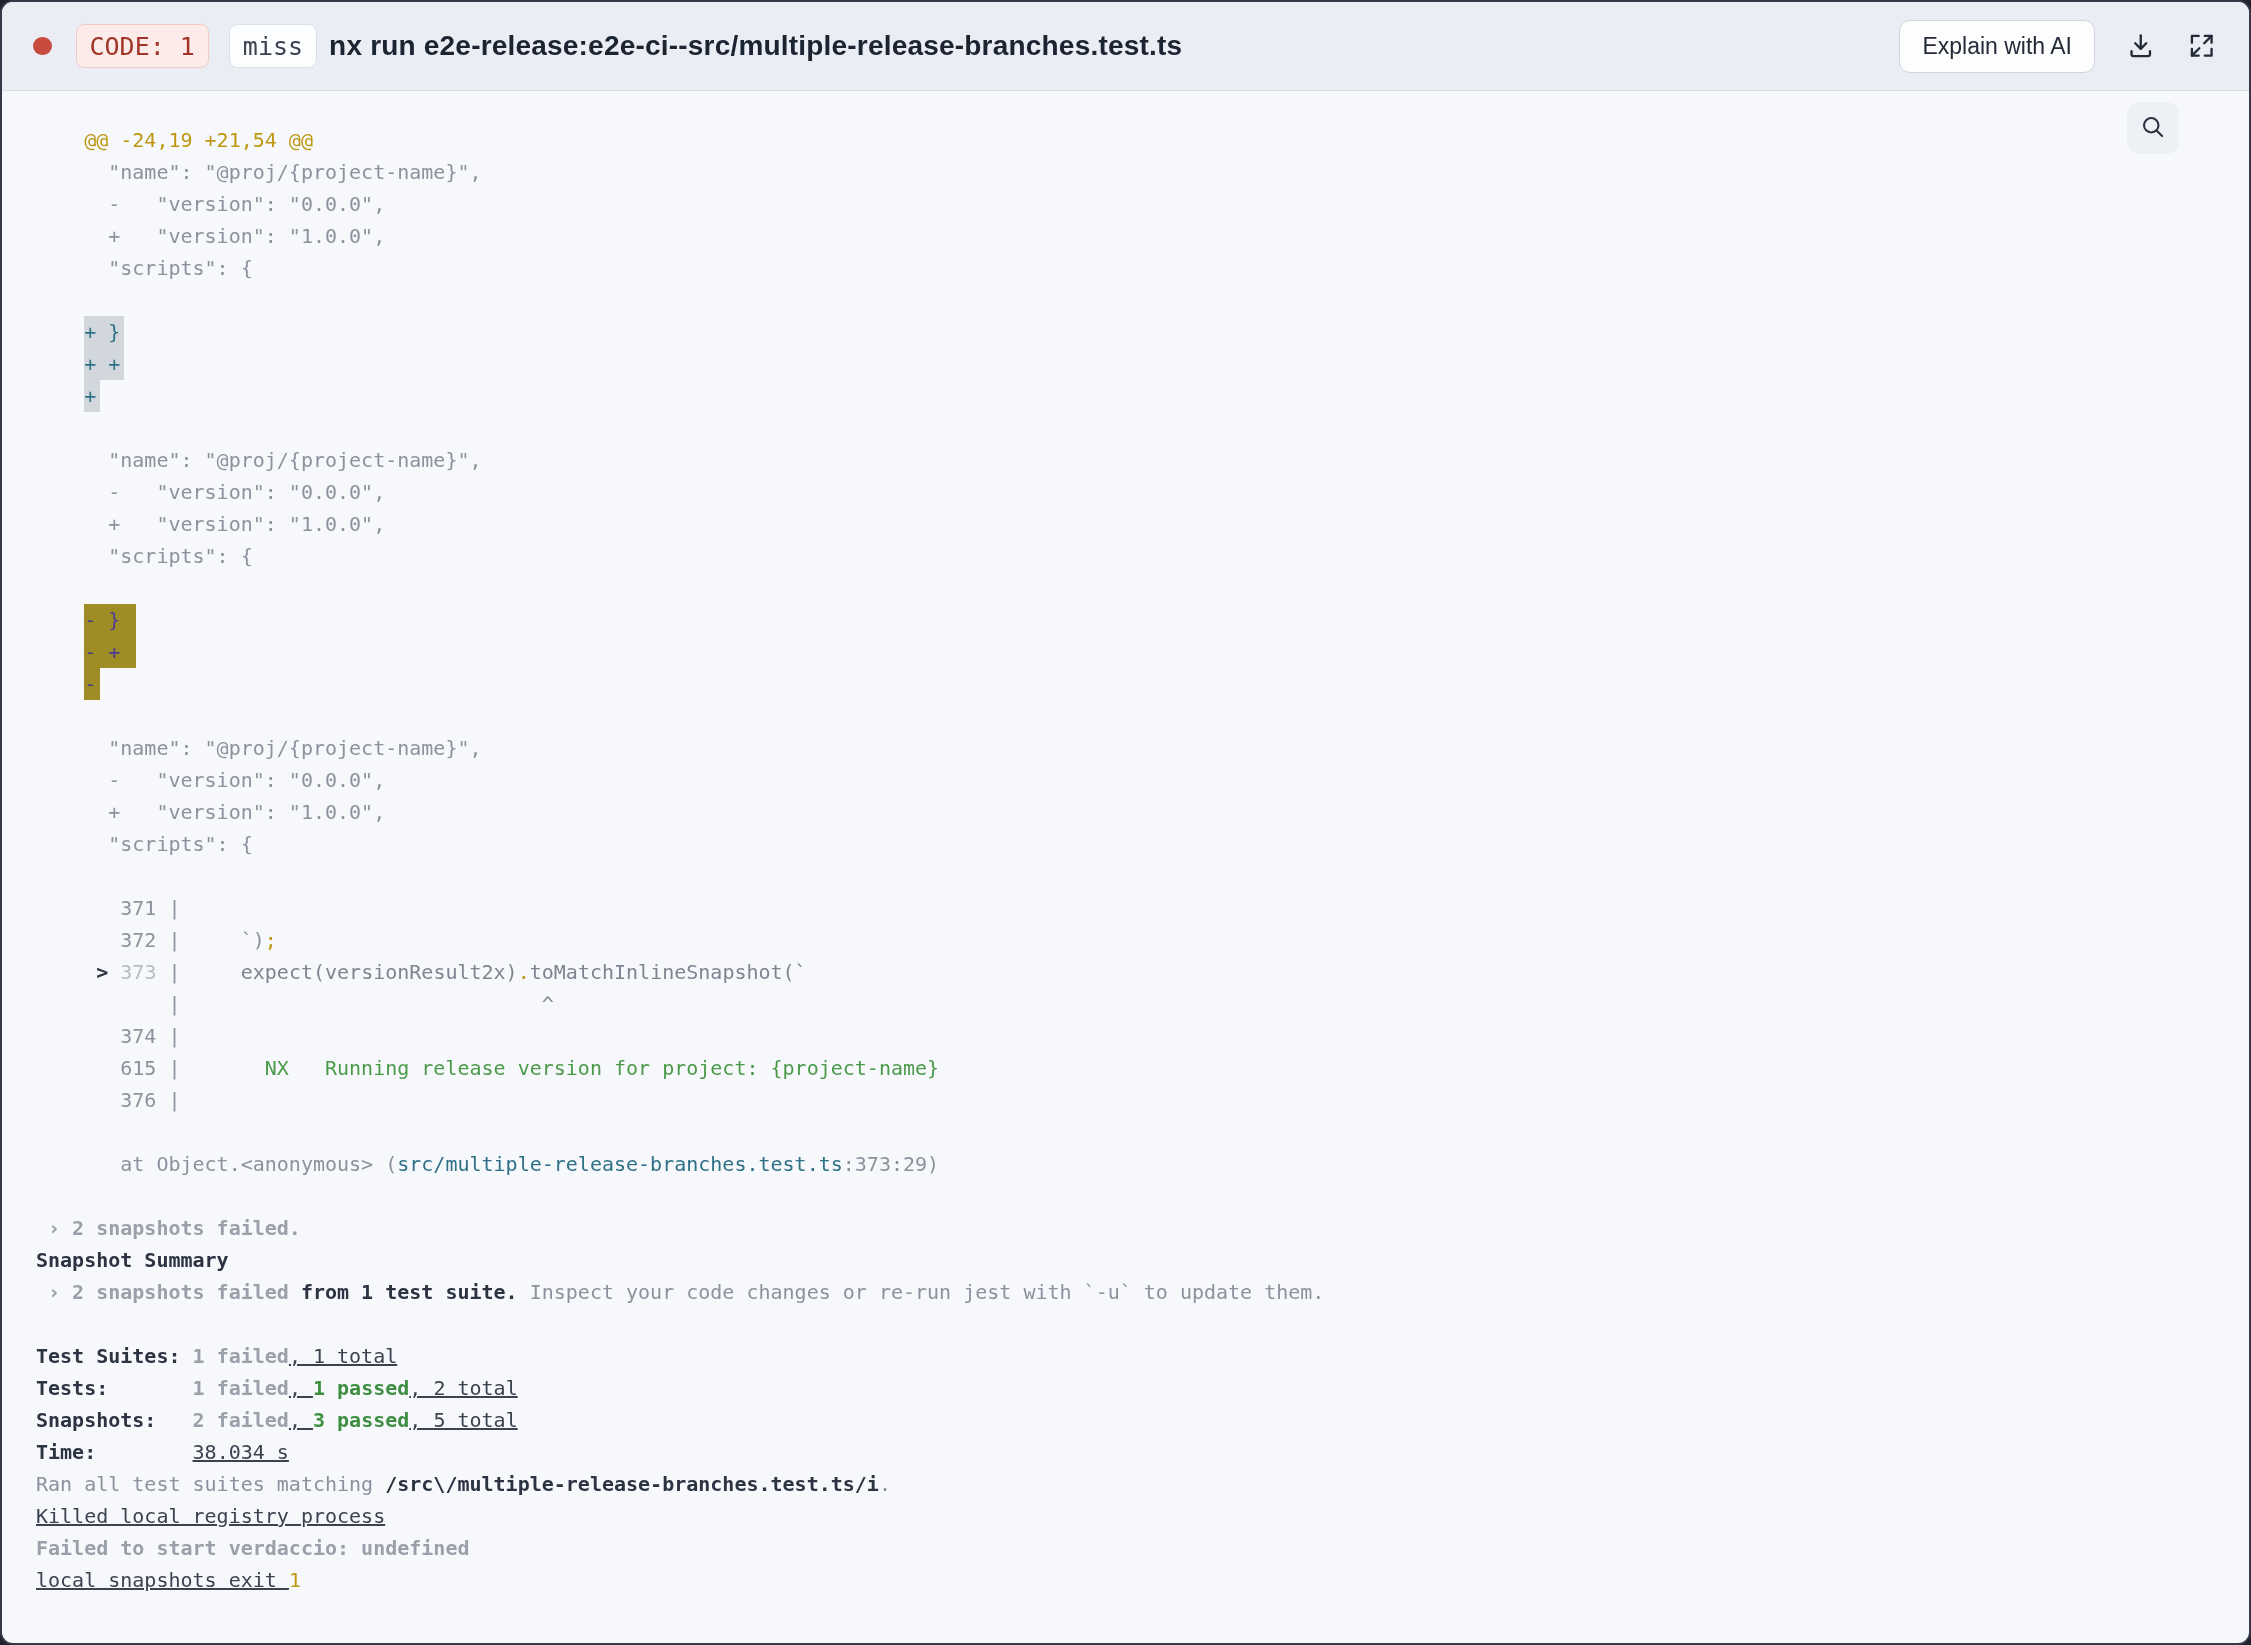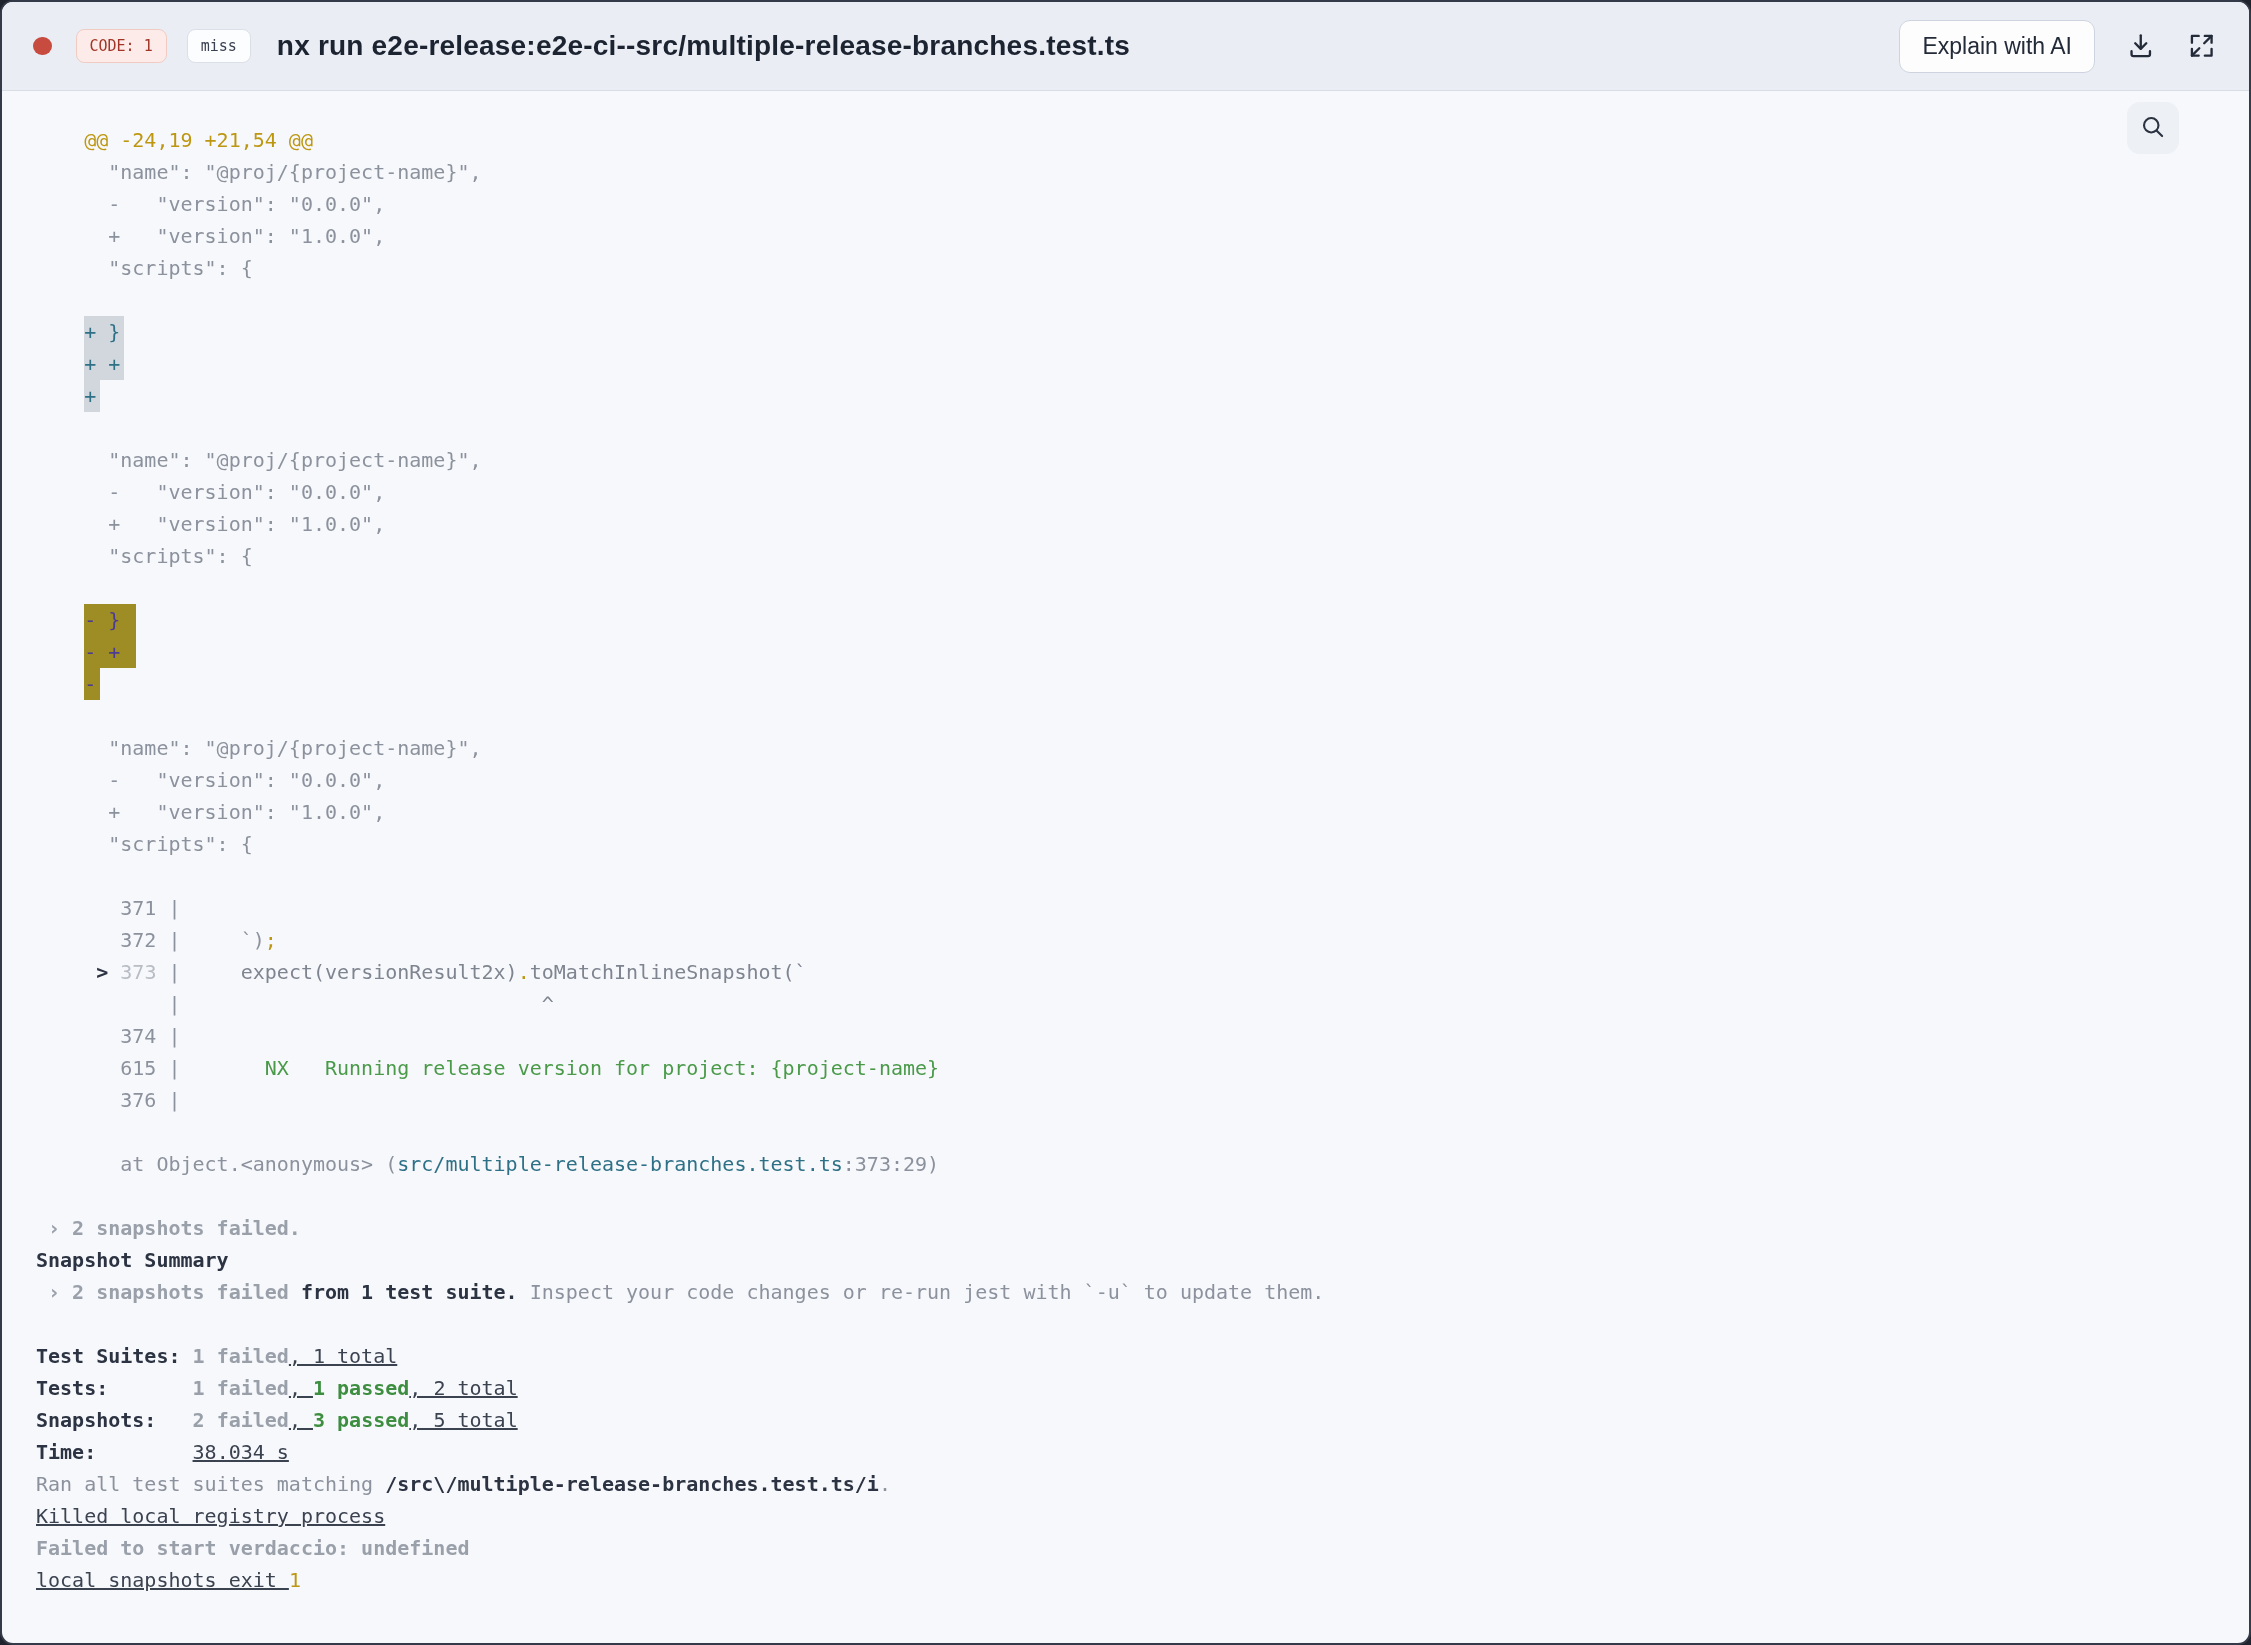--- a/index.html
+++ b/index.html
@@ -25,35 +25,35 @@
     display:flex;align-items:center;
     padding:0 33px 0 31px;
     box-sizing:border-box;
   }
   .dot{
     width:18.5px;height:18.5px;border-radius:50%;
     background:#c74b3e;flex:0 0 auto;
   }
   .badge{
     font-family:"DejaVu Sans Mono", monospace;
-    font-size:15px;line-height:1;
+    font-size:25px;line-height:1;
     padding:8.3px 13px;
     border-radius:8.3px;
     margin-left:24px;
     white-space:nowrap;
   }
   .badge.code{
     background:#fcebe8;border:1.4px solid #f0cbc2;color:#a23527;
   }
   .badge.miss{
     background:#fcfdfe;border:1.4px solid #dbdfe7;color:#3a4150;
     margin-left:20px;
   }
   .title{
-    margin-left:26px;
+    margin-left:12px;
     font-size:28px;font-weight:600;color:#1d2431;
     letter-spacing:0.2px;
     white-space:nowrap;overflow:hidden;text-overflow:ellipsis;
     flex:1 1 auto;
   }
   .hdr-right{display:flex;align-items:center;gap:31px;flex:0 0 auto;}
   .btn-explain{
     font-size:23px;color:#232a38;
     background:#fdfdfe;border:1.4px solid #ced4df;border-radius:11px;
     padding:12px 22px;cursor:pointer;white-space:nowrap;

